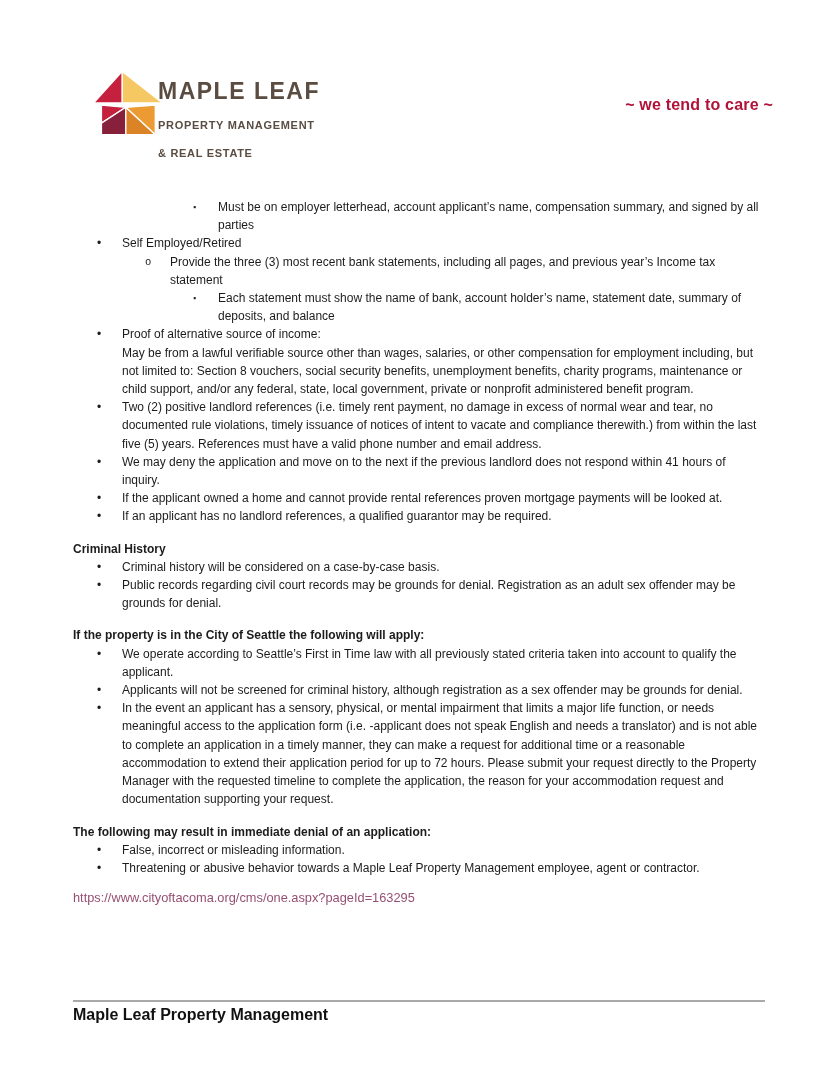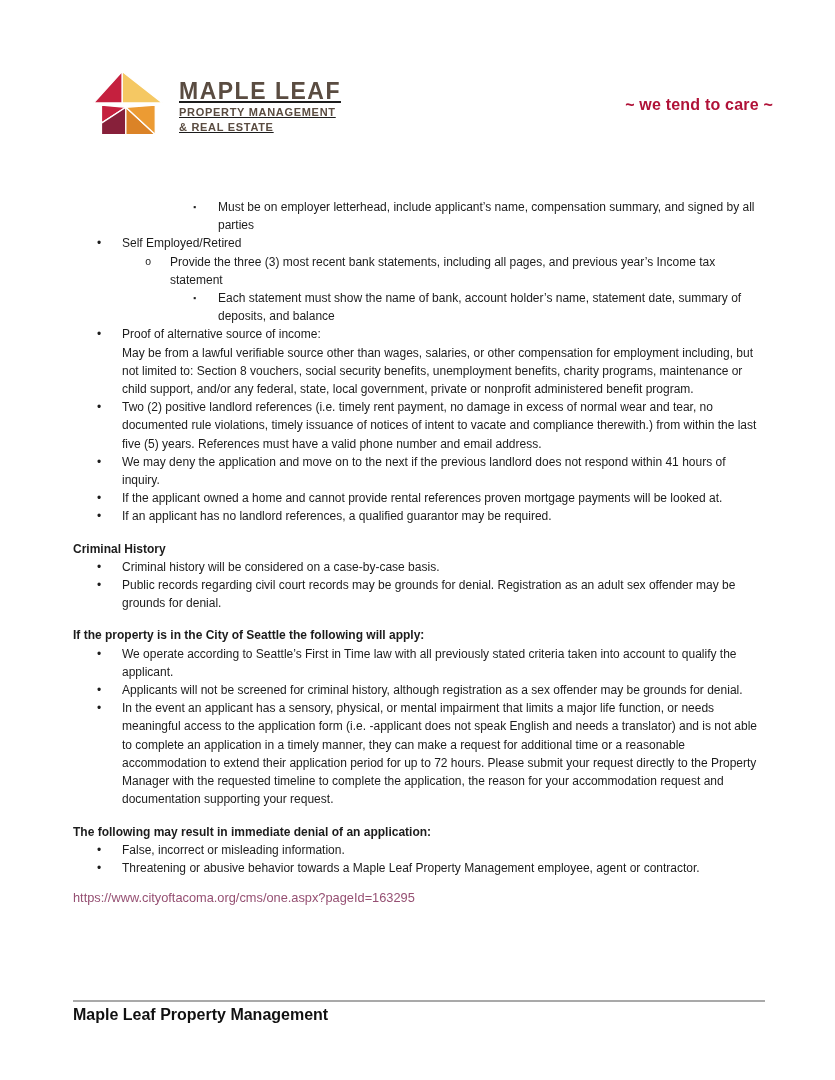--- a/index.html
+++ b/index.html
@@ -7,23 +7,23 @@
     position:relative;
     width:835px;height:1080px;
     margin:0 auto;
     background:#ffffff;
     font-family:"Liberation Sans", sans-serif;
     color:#1c1c1c;
     overflow:hidden;
   }
   
   .logo-icon{position:absolute;left:92px;top:70px;width:72px;height:66px;}
-  .logo-text{position:absolute;left:179px;top:80px;text-decoration:underline;}
+  .logo-text{position:absolute;left:158px;top:80px;}
   .logo-title{font-size:23px;font-weight:bold;letter-spacing:1.5px;line-height:23px;}
-  .logo-sub{font-size:11px;font-weight:bold;letter-spacing:0.7px;margin-top:4px;line-height:11px;}
+  .logo-sub{font-size:11px;font-weight:bold;letter-spacing:0.7px;margin-top:17px;line-height:11px;}
   .tagline{
     position:absolute;right:62px;top:96px;
     font-size:16px;font-weight:bold;letter-spacing:0.2px;
     white-space:nowrap;
   }
   
   .doc{
     position:absolute;left:73px;top:198px;width:692px;
     font-size:12px;line-height:18.2px;
   }
@@ -68,21 +68,21 @@
     <div class="logo-sub" style="color: rgb(90, 76, 65);">PROPERTY MANAGEMENT</div>
     <div class="logo-sub" style="color: rgb(90, 76, 65);">&amp; REAL ESTATE</div>
   </div>
 
   <div class="tagline" style="color: rgb(176, 18, 56);">~ we tend to care ~</div>
 
   <main class="doc">
     <div id="intro-list">
         <div class="li level-3">
           <span class="marker m3">▪</span>
-          <span class="li-text">Must be on employer letterhead, include applicant’s name, compensation summary, and signed by all parties</span>
+          <span class="li-text">Must be on employer letterhead, account applicant’s name, compensation summary, and signed by all parties</span>
         </div>
         <div class="li level-1">
           <span class="marker m1">•</span>
           <span class="li-text">Self Employed/Retired</span>
         </div>
         <div class="li level-2">
           <span class="marker m2">o</span>
           <span class="li-text">Provide the three (3) most recent bank statements, including all pages, and previous year’s Income tax statement</span>
         </div>
         <div class="li level-3">

